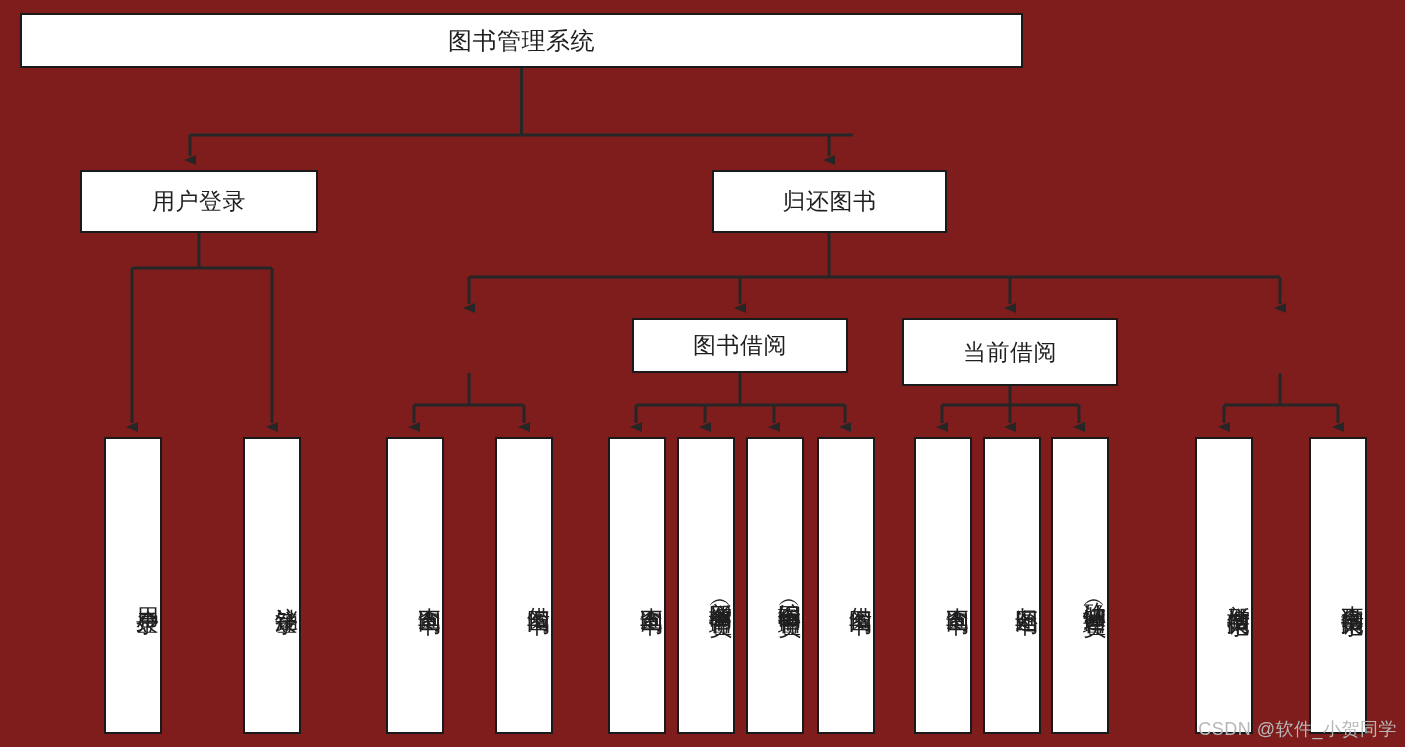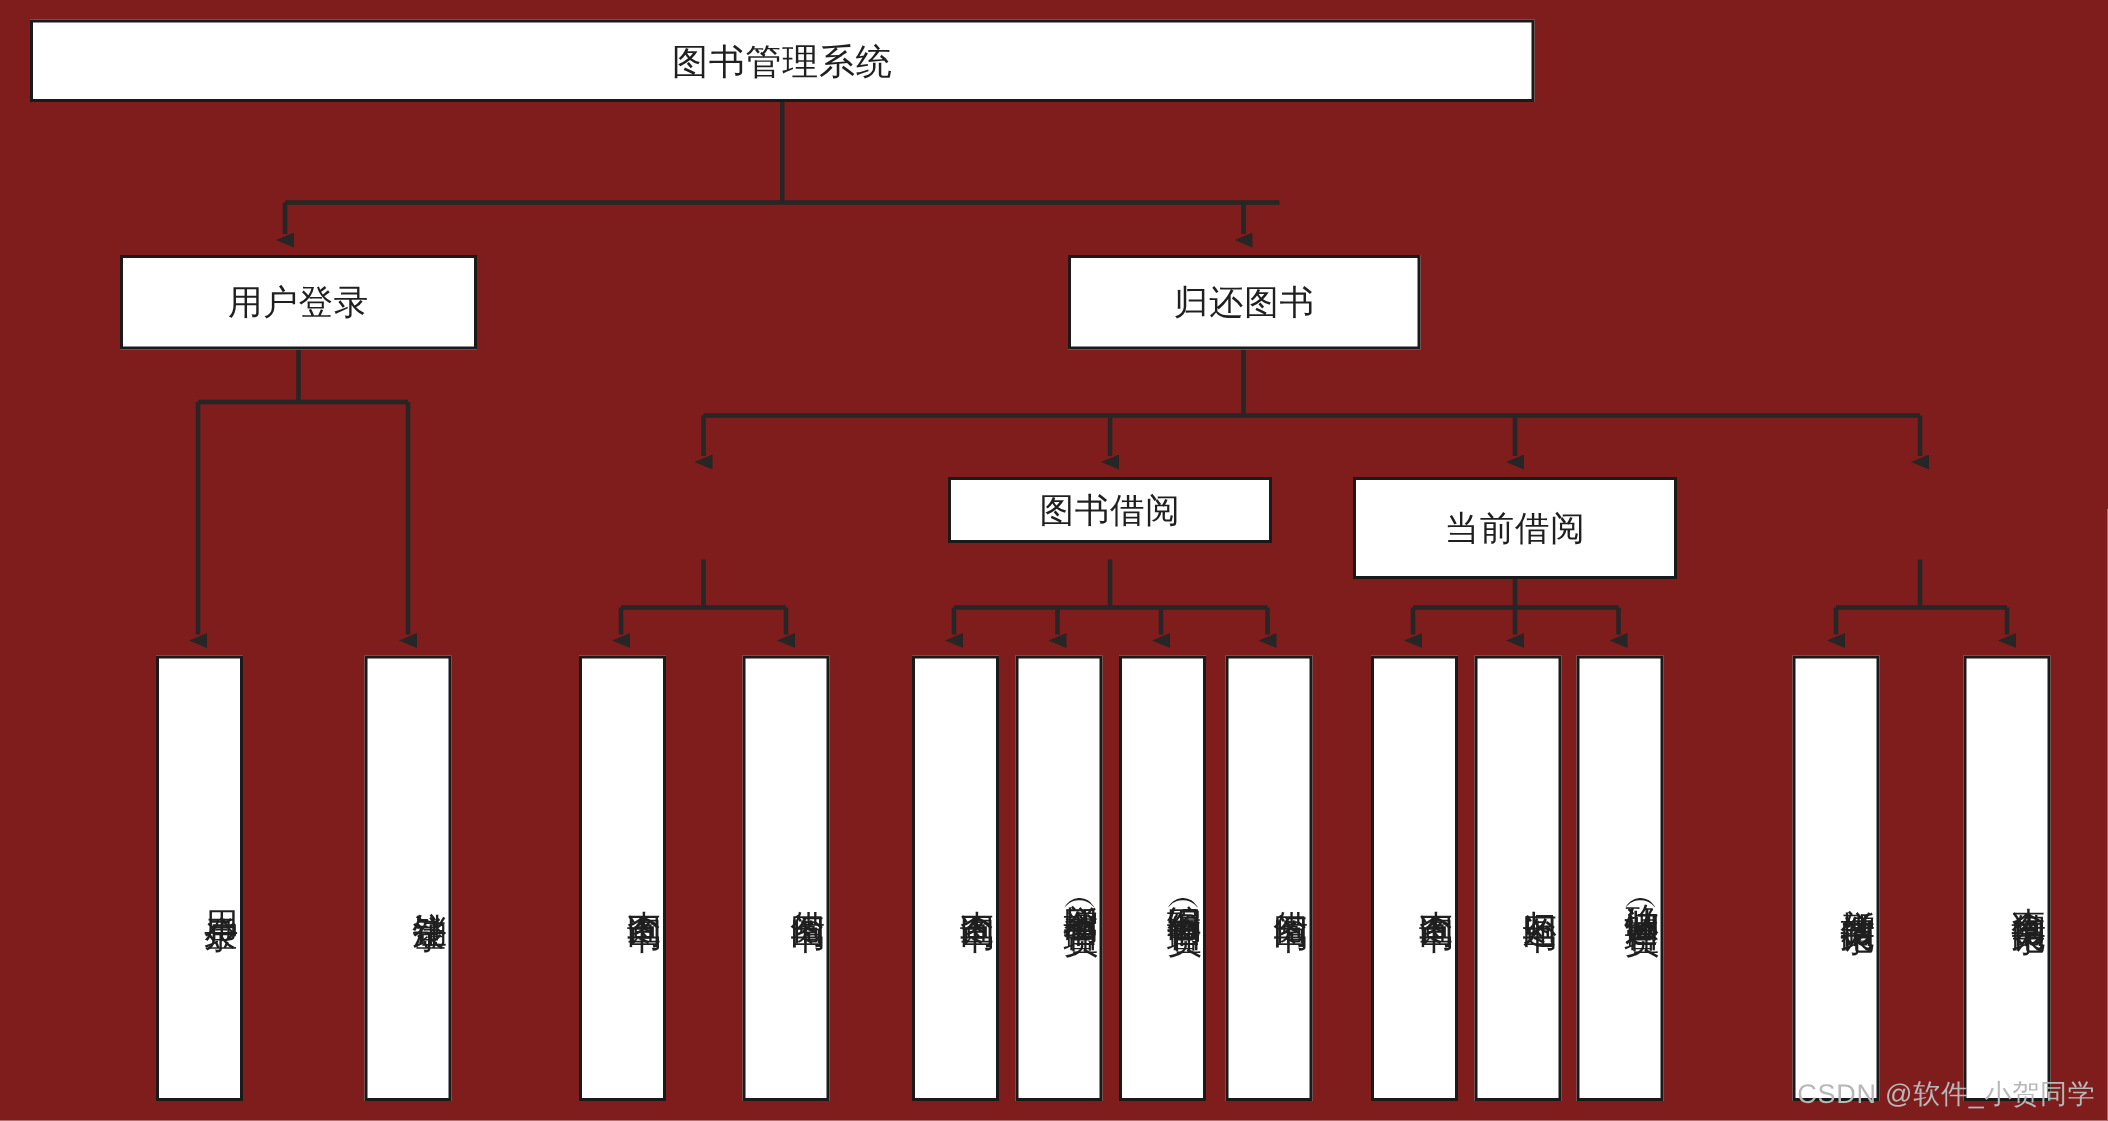--- a/index.html
+++ b/index.html
@@ -132,21 +132,21 @@
 
   <div class="node horiz" style="left:80px; top:170px; width:238px; height:63px;">
     <span>用户登录</span>
   </div>
 
   <div class="node horiz" style="left:712px; top:170px; width:235px; height:63px;">
     <span>归还图书</span>
   </div>
 
 
-  <div class="node horiz" style="left:632px; top:318px; width:216px; height:44px;">
+  <div class="node horiz" style="left:632px; top:318px; width:216px; height:55px;">
     <span>图书借阅</span>
   </div>
 
   <div class="node horiz" style="left:902px; top:318px; width:216px; height:68px;">
     <span>当前借阅</span>
   </div>
 
 
   <div class="node vert" style="left:104px; top:437px; width:58px; height:297px;">
     <span class="vlabel">用户登录</span>

